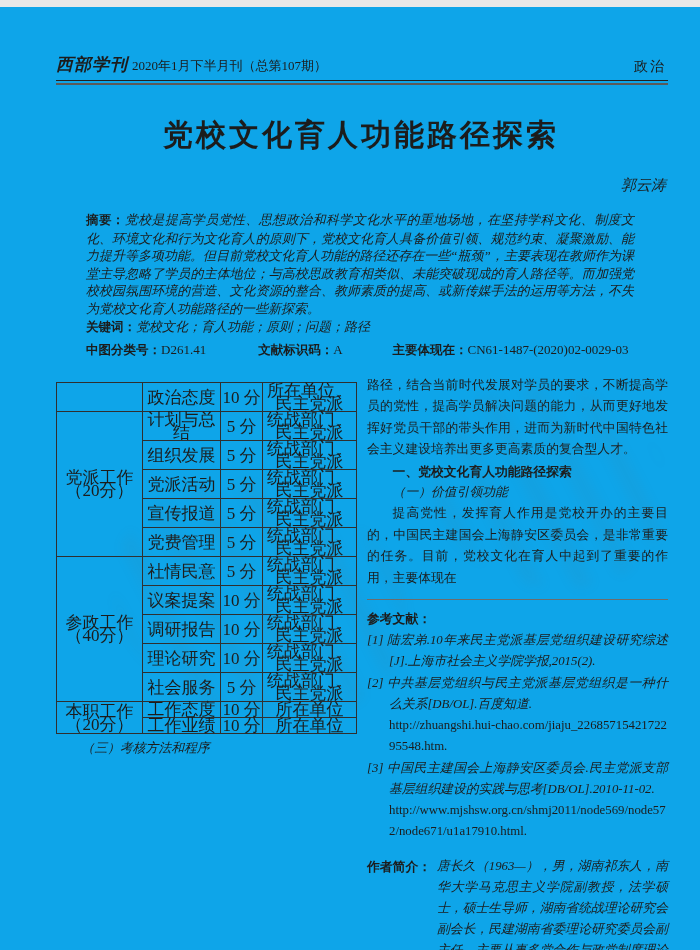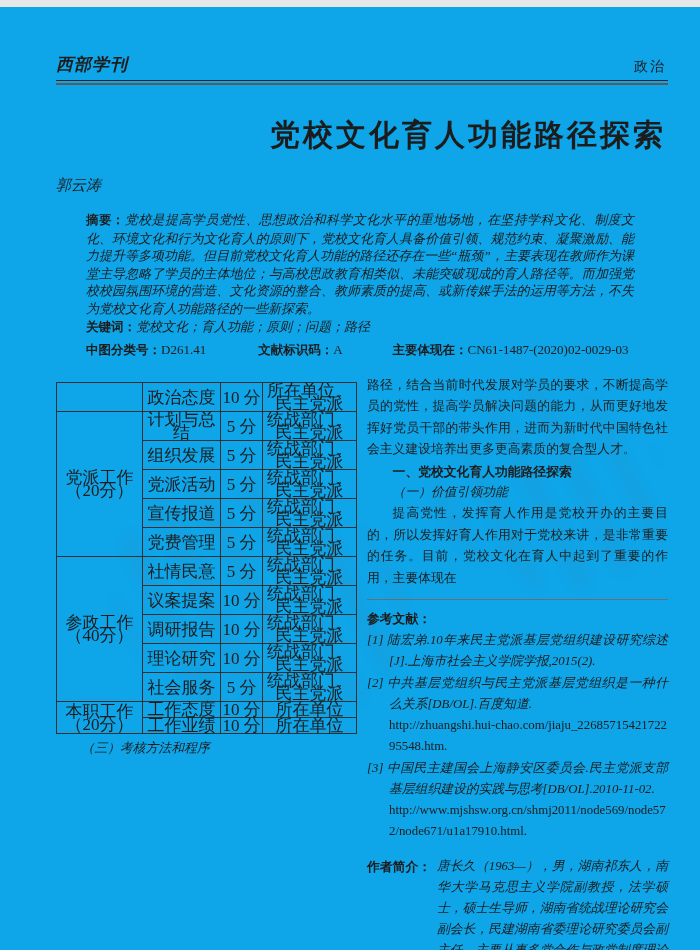--- a/index.html
+++ b/index.html
@@ -11,22 +11,22 @@
     padding:46px 34px 0 56px;
   }
   
   .hdr { display:flex; justify-content:space-between; align-items:flex-end; padding:0 0 4px 0; width:610px; }
   .hdr-left { display:flex; align-items:baseline; gap:4px; }
   .journal-name { font-weight:bold; font-style:italic; font-size:17px; letter-spacing:1px; }
   .issue-info { font-size:13px; }
   .section-label { font-size:14px; letter-spacing:2px; }
   .double-rule { width:612px; height:5px; border-top:1.5px solid #222; border-bottom:2.5px solid #5a5a5a; }
   
-  .title { text-align:right; font-size:30px; font-weight:bold; letter-spacing:3px; margin:30px 0 0 0; width:610px; }
-  .author { text-align:left; font-size:15px; font-style:italic; margin:20px 0 0 0; width:610px; }
+  .title { text-align:center; font-size:30px; font-weight:bold; letter-spacing:3px; margin:30px 0 0 0; width:610px; }
+  .author { text-align:right; font-size:15px; font-style:italic; margin:20px 0 0 0; width:610px; }
   
   .meta-block { width:548px; margin:16px 0 0 30px; font-size:13px; line-height:17.5px; }
   .kai { font-style:italic; }
   .blk { font-family:Liberation Serif, serif; font-weight:bold; font-style:normal; font-size:12.5px; }
   .abstract-p { text-align:justify; }
   .kw-line { margin-top:1px; }
   .clc-line { display:flex; margin-top:4px; font-size:13px; }
   .clc-line .item2 { margin-left:52px; }
   .clc-line .item3 { margin-left:50px; }
   
@@ -62,20 +62,21 @@
 </head>
 <body>
 
 <div class="page">
   <div class="wm wm1"></div>
   <div class="wm wm2"></div>
 
   <div class="hdr">
     <div class="hdr-left">
       <span class="journal-name">西部学刊</span>
+      <span class="issue-info">2020年1月下半月刊（总第107期）</span>
     </div>
     <span class="section-label">政治</span>
   </div>
   <div class="double-rule"></div>
 
   <div class="title">党校文化育人功能路径探索</div>
   <div class="author">郭云涛</div>
 
   <div class="meta-block">
     <div class="abstract-p kai"><b class="blk">摘要：</b><span>党校是提高学员党性、思想政治和科学文化水平的重地场地，在坚持学科文化、制度文化、环境文化和行为文化育人的原则下，党校文化育人具备价值引领、规范约束、凝聚激励、能力提升等多项功能。但目前党校文化育人功能的路径还存在一些“瓶颈”，主要表现在教师作为课堂主导忽略了学员的主体地位；与高校思政教育相类似、未能突破现成的育人路径等。而加强党校校园氛围环境的营造、文化资源的整合、教师素质的提高、或新传媒手法的运用等方法，不失为党校文化育人功能路径的一些新探索。</span></div>
@@ -164,21 +165,21 @@
           </tbody>
       </table>
       <div class="sub-kai">（三）考核方法和程序</div>
 
     </div>
 
     <div class="col">
       <div>路径，结合当前时代发展对学员的要求，不断提高学员的党性，提高学员解决问题的能力，从而更好地发挥好党员干部的带头作用，进而为新时代中国特色社会主义建设培养出更多更高素质的复合型人才。</div>
       <div class="h-bold">一、党校文化育人功能路径探索</div>
       <div class="sub-kai">（一）价值引领功能</div>
-      <div class="p-ind">提高党性，发挥育人作用是党校开办的主要目的，所以发挥好育人作用对于党校来讲，是非常重要的任务。目前，党校文化在育人中起到了重要的作用，主要体现在</div>
+      <div class="p-ind">提高党性，发挥育人作用是党校开办的主要目的，中国民主建国会上海静安区委员会，是非常重要的任务。目前，党校文化在育人中起到了重要的作用，主要体现在</div>
 
       <div class="sep-rule"></div>
       <div class="ref-label">参考文献：</div>
       <div id="ref-list">
           <div class="ref-item">[1] 陆宏弟.10年来民主党派基层党组织建设研究综述[J].上海市社会主义学院学报,2015(2).</div>
           <div class="ref-item">[2] 中共基层党组织与民主党派基层党组织是一种什么关系[DB/OL].百度知道.<br><span class="ref-url">http://zhuangshi.hui-chao.com/jiaju_2268571542172295548.htm.</span></div>
           <div class="ref-item">[3] 中国民主建国会上海静安区委员会.民主党派支部基层组织建设的实践与思考[DB/OL].2010-11-02.<br><span class="ref-url">http://www.mjshsw.org.cn/shmj2011/node569/node572/node671/u1a17910.html.</span></div>
         </div>
 
       <div class="bio-block">

